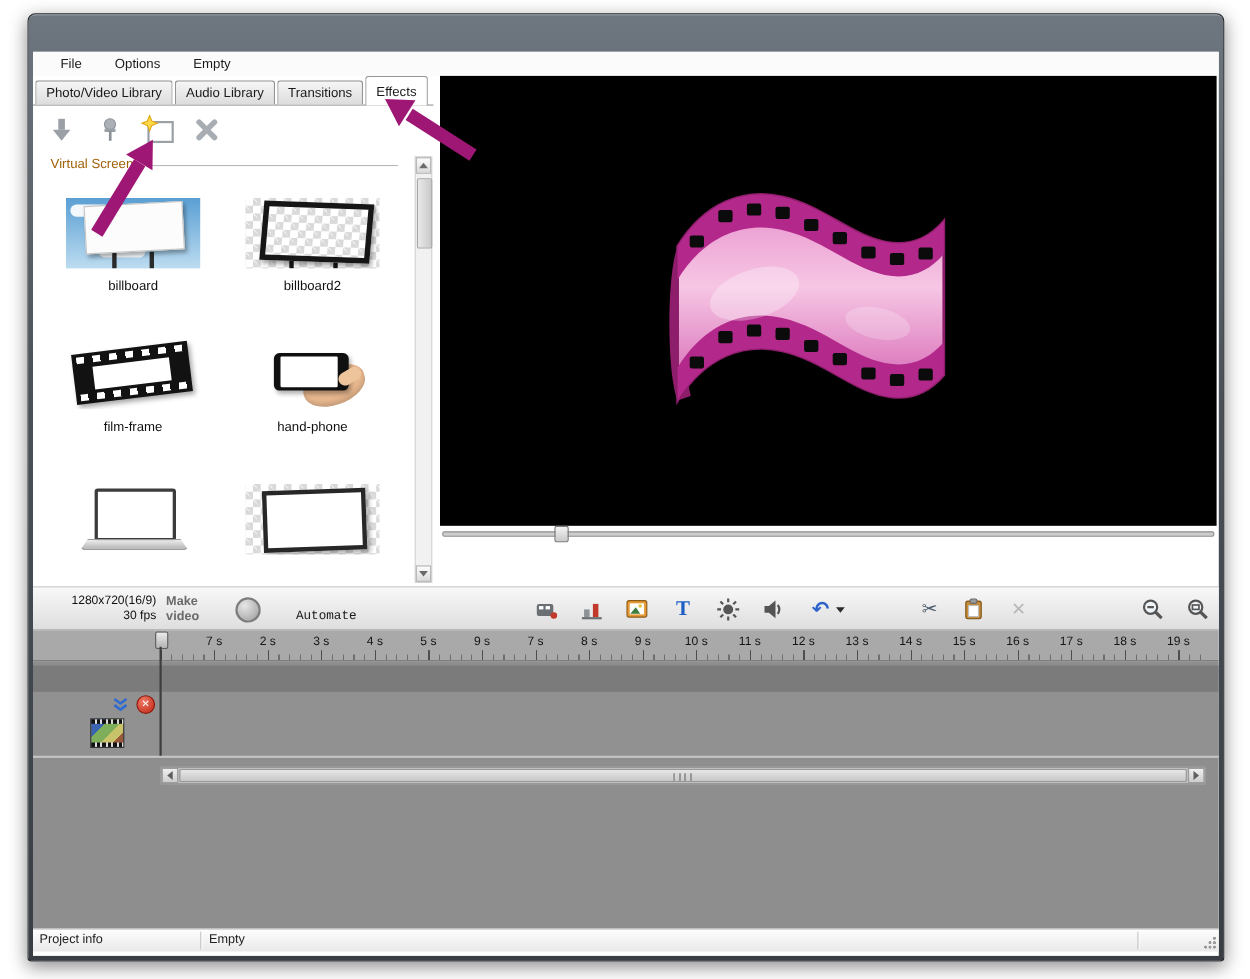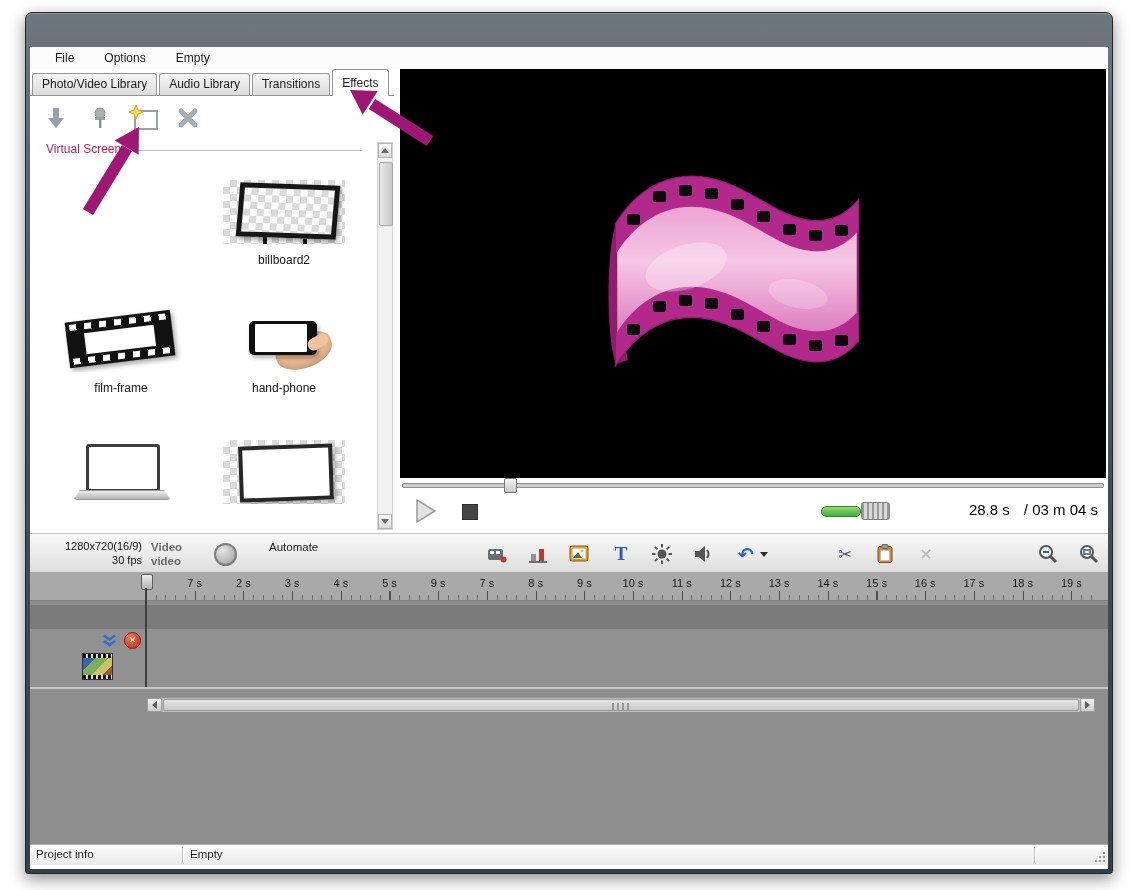--- a/index.html
+++ b/index.html
@@ -39,21 +39,21 @@
   .tab{font-size:12px;color:#1a1a1a;border:1px solid #949494;border-bottom:none;border-radius:3px 3px 0 0;
        padding:3px 9px 4px 9px;margin-right:2px;height:14px;line-height:14px;
        background:linear-gradient(180deg,#f6f6f6,#dcdcdc);cursor:default;}
   .tab.active{background:#fff;padding-top:6px;height:16px;position:relative;z-index:4;margin-bottom:-1px;}
 
   
   .library-panel{position:absolute;left:0;top:48px;width:364px;height:434px;background:#fff;
                  border-top:1px solid #949494;overflow:hidden;}
   .fx-toolbar{position:absolute;left:10px;top:6px;display:flex;gap:12px;}
   .fx-tool{width:32px;height:32px;display:flex;align-items:center;justify-content:center;}
-  .section-label{position:absolute;left:16px;top:46px;font-size:12px;color:#be185d;}
+  .section-label{position:absolute;left:16px;top:46px;font-size:12px;color:#a16207;}
   .section-rule{position:absolute;left:106px;top:54px;width:226px;height:1px;background:#b9b9b9;}
   .fx-item{position:absolute;width:150px;text-align:center;}
   .fx-label{margin-top:9px;font-size:12px;color:#111;}
   .thumb{width:122px;height:64px;margin:0 auto;position:relative;overflow:hidden;}
   .checker{background-color:#fff;background-image:
       linear-gradient(45deg,#d9d9d9 25%,transparent 25%,transparent 75%,#d9d9d9 75%),
       linear-gradient(45deg,#d9d9d9 25%,transparent 25%,transparent 75%,#d9d9d9 75%);
       background-size:14px 14px;background-position:0 0,7px 7px;}
   
   .t-billboard{background:linear-gradient(180deg,#5a9fd4,#bcdcf0);}
@@ -112,21 +112,21 @@
              background:repeating-linear-gradient(90deg,#9a9a9a 0 2px,#d9d9d9 2px 5px);}
   .time-display{position:absolute;right:8px;top:7px;display:flex;gap:14px;font-size:15px;color:#000;}
 
   
   .toolbar2{position:absolute;left:0;top:486px;width:100%;height:40px;box-sizing:border-box;
             background:linear-gradient(180deg,#f8f8f8,#dedede);border-top:1px solid #c6c6c6;border-bottom:1px solid #a8a8a8;}
   .res-block{position:absolute;left:8px;top:5px;width:104px;text-align:right;font-size:11px;line-height:1.3;color:#111;}
   .make-video{position:absolute;left:121px;top:7px;width:48px;font-size:11.5px;font-weight:bold;color:#6a6a6a;line-height:1.2;cursor:default;}
   .circle-btn{position:absolute;left:184px;top:9px;width:19px;height:19px;border-radius:50%;
               background:radial-gradient(circle at 35% 30%,#e6e6e6,#9c9c9c);border:2px solid #7c7c7c;}
-  .automate{position:absolute;left:239px;top:7px;font-size:11.5px;color:#1a1a1a;cursor:default;}
+  .automate{position:absolute;left:239px;top:20px;font-size:11.5px;color:#1a1a1a;cursor:default;font-family:Liberation Mono, monospace;}
   .tb-icon{position:absolute;top:8px;width:24px;height:24px;display:flex;align-items:center;justify-content:center;}
   .txt-icon{font-weight:bold;}
   .caret{width:0;height:0;border-left:4px solid transparent;border-right:4px solid transparent;border-top:5px solid #2b2b2b;}
 
   
   .ruler{position:absolute;left:0;top:526px;width:100%;height:28px;box-sizing:border-box;
          background-color:#a9a9a9;border-bottom:1px solid #7e7e7e;
          background-image:repeating-linear-gradient(90deg,#4e4e4e 0 1px,transparent 1px 48.7px),
                           repeating-linear-gradient(90deg,#6e6e6e 0 1px,transparent 1px 9.74px);
          background-size:951px 9px,951px 5px;background-position:116px 100%,116px 100%;background-repeat:no-repeat;}
@@ -221,20 +221,31 @@
             <svg width="24" height="24" viewBox="0 0 24 24">
               <line x1="5" y1="5" x2="19" y2="19" stroke="#a8adb3" stroke-width="5" stroke-linecap="round"></line>
               <line x1="19" y1="5" x2="5" y2="19" stroke="#a8adb3" stroke-width="5" stroke-linecap="round"></line>
             </svg>
           </div>
         </div>
 
         <div class="section-label">Virtual Screen</div>
         <div class="section-rule"></div>
 
+        <div class="fx-item" style="left:16px;top:84px">
+          <div class="thumb t-billboard">
+            <div class="cloud" style="left:4px;top:6px;width:36px;height:11px"></div>
+            <div class="cloud" style="left:74px;top:10px;width:30px;height:9px"></div>
+            <div class="cloud" style="left:30px;top:44px;width:42px;height:10px"></div>
+            <div class="leg" style="left:42px"></div>
+            <div class="leg" style="left:76px"></div>
+            <div class="board"></div>
+          </div>
+          <div class="fx-label">billboard</div>
+        </div>
         <div class="fx-item" style="left:179px;top:84px">
           <div class="thumb checker">
             <div class="leg" style="left:40px;background:#161616"></div>
             <div class="leg" style="left:80px;background:#161616"></div>
             <div class="board2 checker"></div>
           </div>
           <div class="fx-label">billboard2</div>
         </div>
 
         <div class="fx-item" style="left:179px;top:212px">
@@ -320,41 +331,27 @@
             <ellipse cx="392" cy="205" rx="30" ry="14" fill="#ffffff" opacity="0.22" transform="rotate(12 392 205)"></ellipse>
           </g>
         </svg>
       </div>
 
       <div class="seek">
         <div class="seek-groove"></div>
         <div class="seek-thumb"></div>
       </div>
 
-      <div class="transport">
-        <div class="play-btn">
-          <svg width="24" height="26" viewBox="0 0 24 26">
-            <polygon points="3,2 21,13 3,24" fill="#e3e3e3" stroke="#9a9a9a" stroke-width="1.5"></polygon>
-          </svg>
-        </div>
-        <div class="stop-btn"></div>
-        <div class="vol-fill"></div>
-        <div class="vol-thumb"></div>
-        <div class="time-display">
-          <span>28.8 s</span>
-          <span>/ 03 m 04 s</span>
-        </div>
-      </div>
 
       <div class="toolbar2">
         <div class="res-block">
           <div>1280x720(16/9)</div>
           <div>30 fps</div>
         </div>
-        <div class="make-video">Video video</div>
+        <div class="make-video">Make video</div>
         <div class="circle-btn"></div>
         <div class="automate">Automate</div>
 
         <div class="tb-icon" style="left:455px">
           <svg width="22" height="22" viewBox="0 0 22 22">
             <rect x="2" y="6" width="15" height="11" rx="2" fill="#6a6f74"></rect>
             <rect x="4" y="8" width="4" height="3" fill="#fff"></rect>
               <rect x="10" y="8" width="4" height="3" fill="#fff"></rect>
             <circle cx="17.5" cy="16.5" r="3" fill="#c0392b"></circle>
           </svg>

